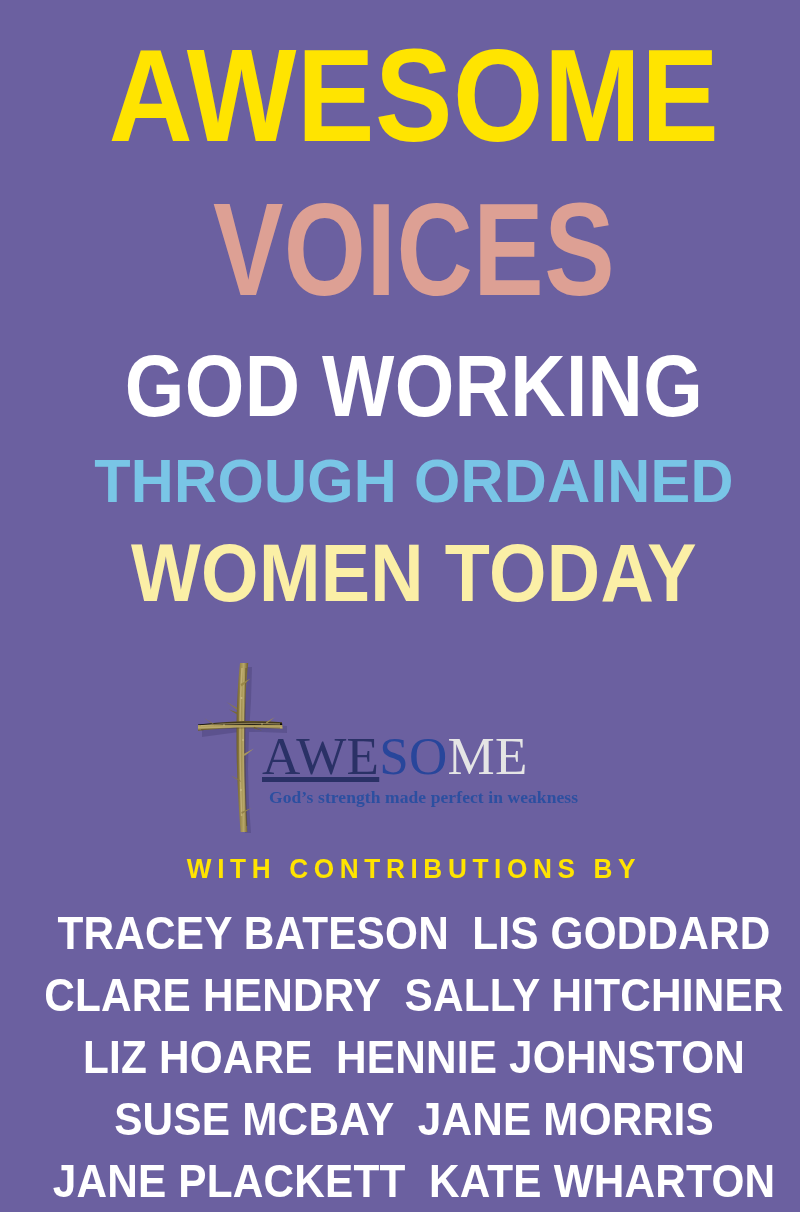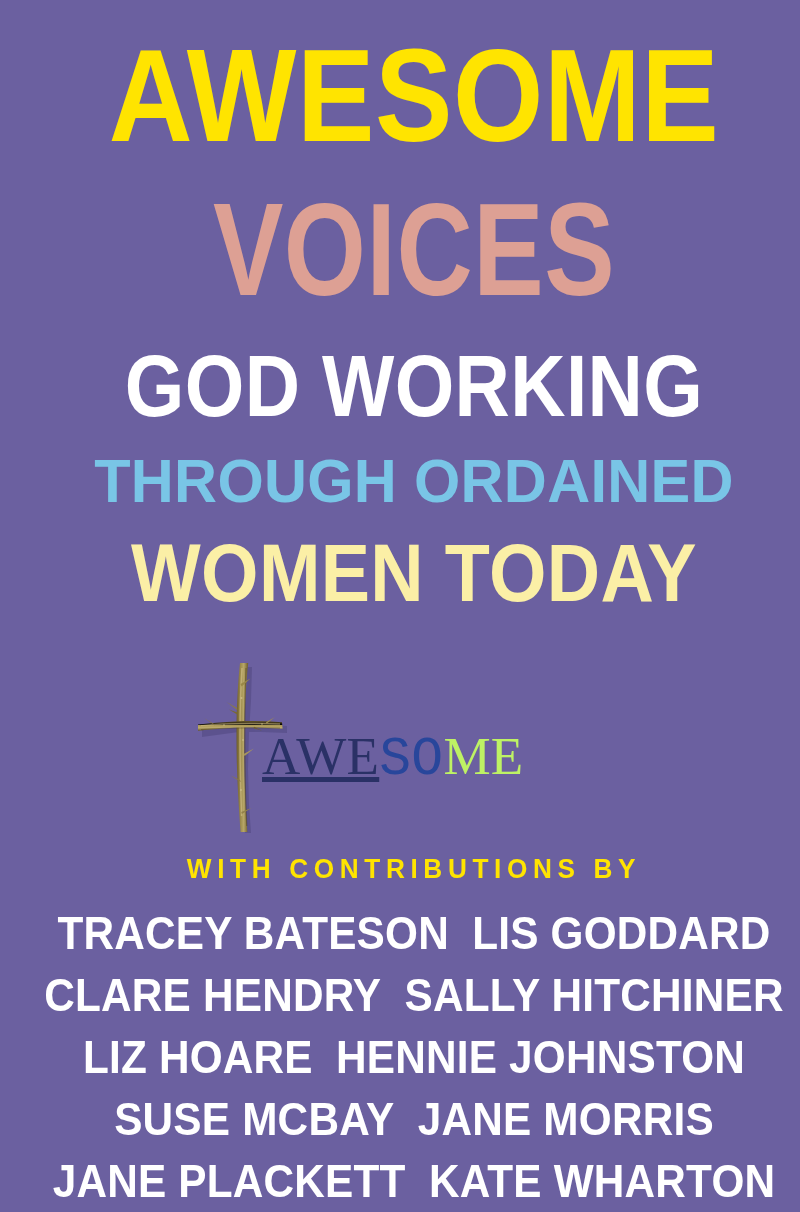--- a/index.html
+++ b/index.html
@@ -108,22 +108,22 @@
 
   .logo-wordmark {
     font-family: "Liberation Serif", "DejaVu Serif", serif;
     font-size: 53px;
     line-height: 1;
     letter-spacing: 0.005em;
     white-space: nowrap;
   }
 
   .logo-wordmark .seg-awe { color: #2a3166; text-decoration: underline; }
-  .logo-wordmark .seg-so  { color: #28469b; font-family: Liberation Mono, monospace; }
-  .logo-wordmark .seg-me  { color: #bef264; }
+  .logo-wordmark .seg-so  { color: #28469b; }
+  .logo-wordmark .seg-me  { color: #e5e5e5; }
 
   .logo-tagline {
     font-family: "Liberation Serif", "DejaVu Serif", serif;
     font-weight: bold;
     font-size: 17.5px;
     color: #2c4fa0;
     letter-spacing: 0.005em;
     white-space: nowrap;
     margin-top: 4px;
     margin-left: 7px;
@@ -230,20 +230,21 @@
         <circle cx="45.5" cy="36" r="1.0" fill="#d6c894" opacity="0.7"></circle>
         <circle cx="47.0" cy="78" r="0.9" fill="#d6c894" opacity="0.6"></circle>
         <circle cx="45.0" cy="128" r="1.0" fill="#d6c894" opacity="0.6"></circle>
         <circle cx="28.0" cy="63" r="0.9" fill="#d6c894" opacity="0.5"></circle>
         <circle cx="66.0" cy="62" r="0.9" fill="#d6c894" opacity="0.5"></circle>
       </svg>
     </div>
 
     <div class="logo-text-wrap">
       <div class="logo-wordmark"><span class="seg-awe">AWE</span><span class="seg-so">SO</span><span class="seg-me">ME</span></div>
+      <div class="logo-tagline">God’s strength made perfect in weakness</div>
     </div>
 
   </div>
 
   <div class="contrib-block">
     <div class="contrib-heading">WITH CONTRIBUTIONS BY</div>
 
     <div class="contrib-row"><span>TRACEY BATESON</span><span class="gap"></span><span>LIS GODDARD</span></div>
 
     <div class="contrib-row"><span>CLARE HENDRY</span><span class="gap"></span><span>SALLY HITCHINER</span></div>

